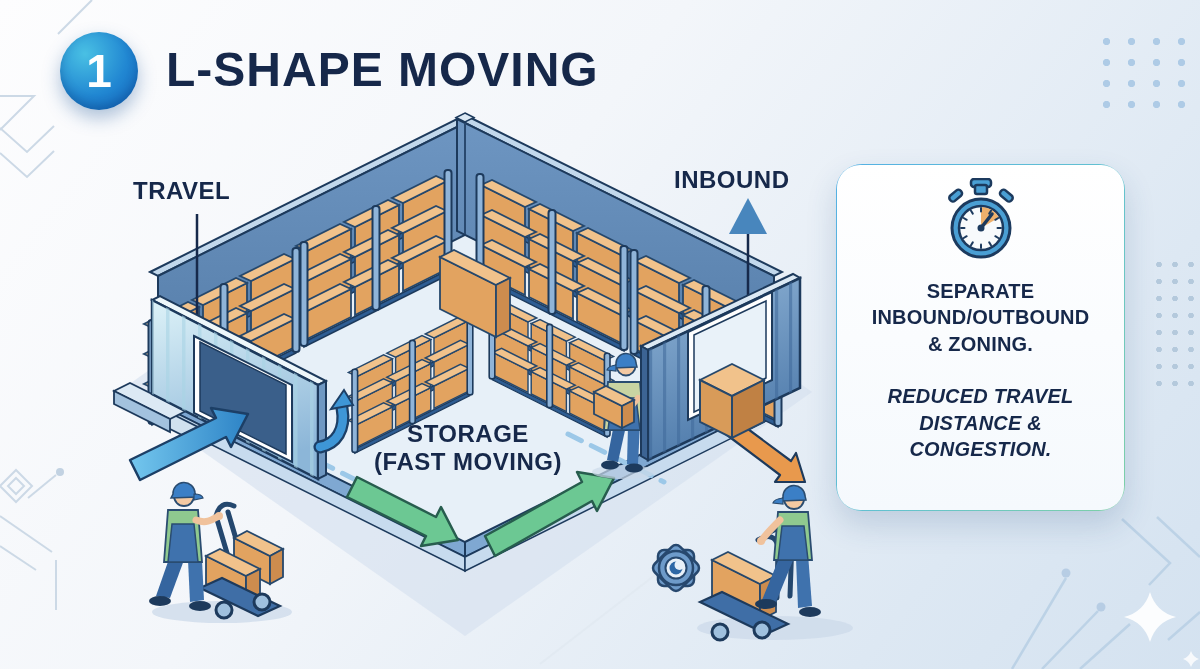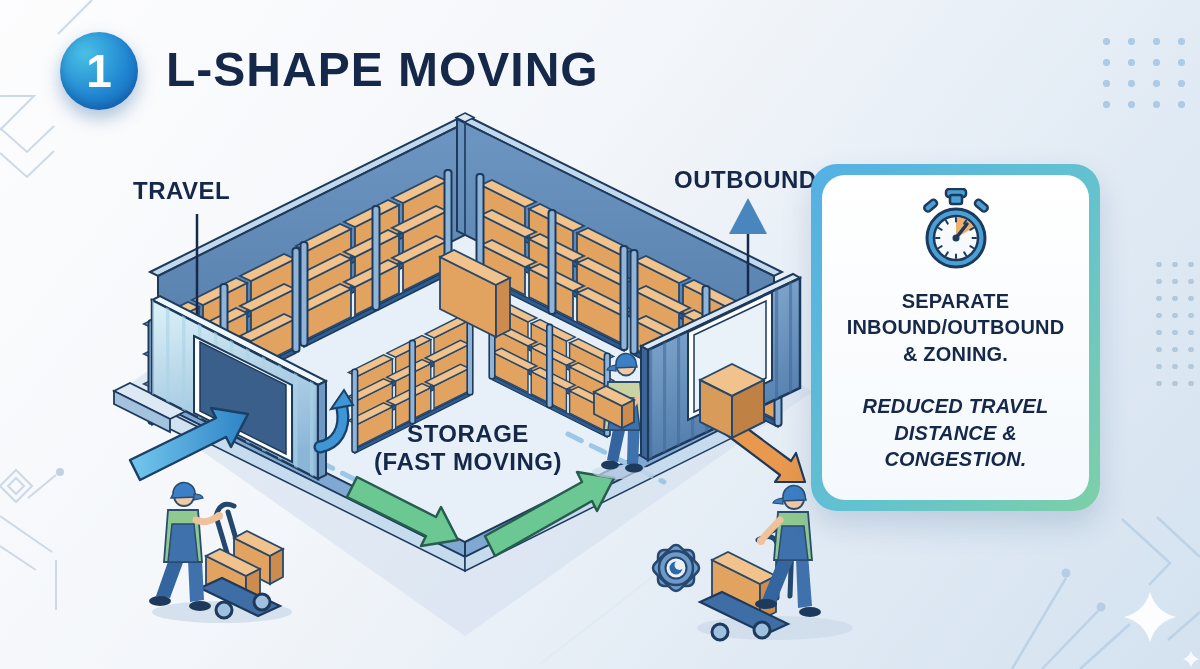--- a/index.html
+++ b/index.html
@@ -10,23 +10,23 @@
   svg{display:block;}
   .lbl{position:absolute;font-weight:800;color:#16284a;letter-spacing:.5px;white-space:pre-line;}
   .lbl-inbound{left:133px;top:177px;font-size:24px;}
   .lbl-outbound{left:674px;top:166px;font-size:24px;}
   .lbl-storage{left:468px;top:420px;transform:translateX(-50%);font-size:24px;text-align:center;line-height:1.18;}
   .badge{position:absolute;left:60px;top:32px;width:78px;height:78px;border-radius:50%;
     background:radial-gradient(circle at 32% 28%,#49c0e4,#2187d2 55%,#1261ba 100%);
     box-shadow:0 8px 18px rgba(27,84,150,.35), inset 0 -5px 10px rgba(0,40,90,.25);
     display:flex;align-items:center;justify-content:center;font-size:46px;font-weight:800;color:#fff;}
   .title{position:absolute;left:166px;top:42px;font-size:48px;font-weight:800;color:#16284a;letter-spacing:1px;}
-  .panel{position:absolute;left:811px;top:164px;width:289px;height:347px;border-radius:26px;
+  .panel{position:absolute;left:836px;top:164px;width:289px;height:347px;border-radius:26px;
     background:linear-gradient(125deg,#54b0e4 0%,#63c2cf 55%,#7ed0a6 100%);
-    padding:11px;box-sizing:border-box;box-shadow:0 14px 30px rgba(40,80,130,.18);}
+    padding:1px;box-sizing:border-box;box-shadow:0 14px 30px rgba(40,80,130,.18);}
   .panel-inner{width:100%;height:100%;border-radius:23px;background:linear-gradient(180deg,#ffffff,#f5f9fd);
     display:flex;flex-direction:column;align-items:center;padding-top:13px;box-sizing:border-box;}
   .panel-text{font-size:20px;font-weight:800;color:#16284a;text-align:center;line-height:1.32;
     white-space:pre-line;letter-spacing:.2px;}
   .pt2{margin-top:26px;font-style:italic;}
   .sw{margin-bottom:12px;}
   .dots-tr{position:absolute;left:1092px;top:29px;width:100px;height:92px;
     background-image:radial-gradient(circle,#aecbe6 3.4px,rgba(255,255,255,0) 3.9px);
     background-size:25px 21px;background-position:2px 2px;}
   .dots-mr{position:absolute;left:1151px;top:256px;width:48px;height:132px;
@@ -294,21 +294,21 @@
 
   <div class="dots-tr"></div>
   <div class="dots-mr"></div>
 
   <div class="badge">
     <span>1</span>
   </div>
   <div class="title">L-SHAPE MOVING</div>
 
   <div class="lbl lbl-inbound">TRAVEL</div>
-  <div class="lbl lbl-outbound">OUTBOUND</div>
+  <div class="lbl lbl-outbound">INBOUND</div>
   <div class="lbl lbl-storage">STORAGE
 (FAST MOVING)</div>
 
   <div class="panel">
     <div class="panel-inner">
       <svg class="sw" width="80" height="88" viewBox="0 0 80 88">
         <rect x="30" y="1" width="20" height="8" rx="3" fill="#4a9fd4" stroke="#1c3a5e" stroke-width="2.5"></rect>
         <rect x="34" y="7" width="12" height="9" rx="2" fill="#4a9fd4" stroke="#1c3a5e" stroke-width="2.5"></rect>
         <rect x="8" y="14" width="14" height="7" rx="3" fill="#4a9fd4" stroke="#1c3a5e" stroke-width="2.5" transform="rotate(-40 15 18)"></rect>
         <rect x="58" y="14" width="14" height="7" rx="3" fill="#4a9fd4" stroke="#1c3a5e" stroke-width="2.5" transform="rotate(40 65 18)"></rect>

